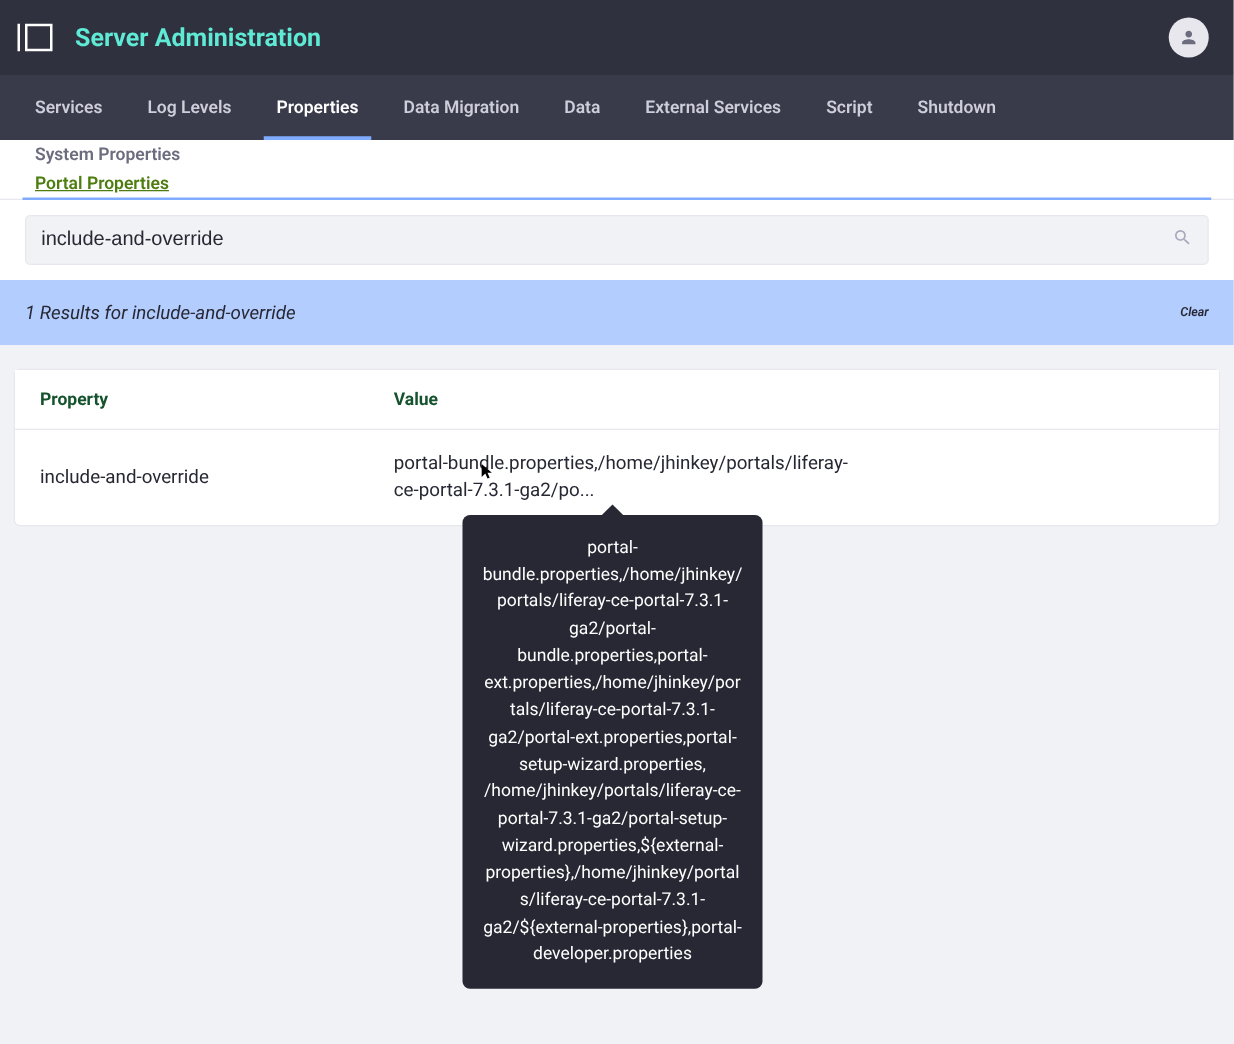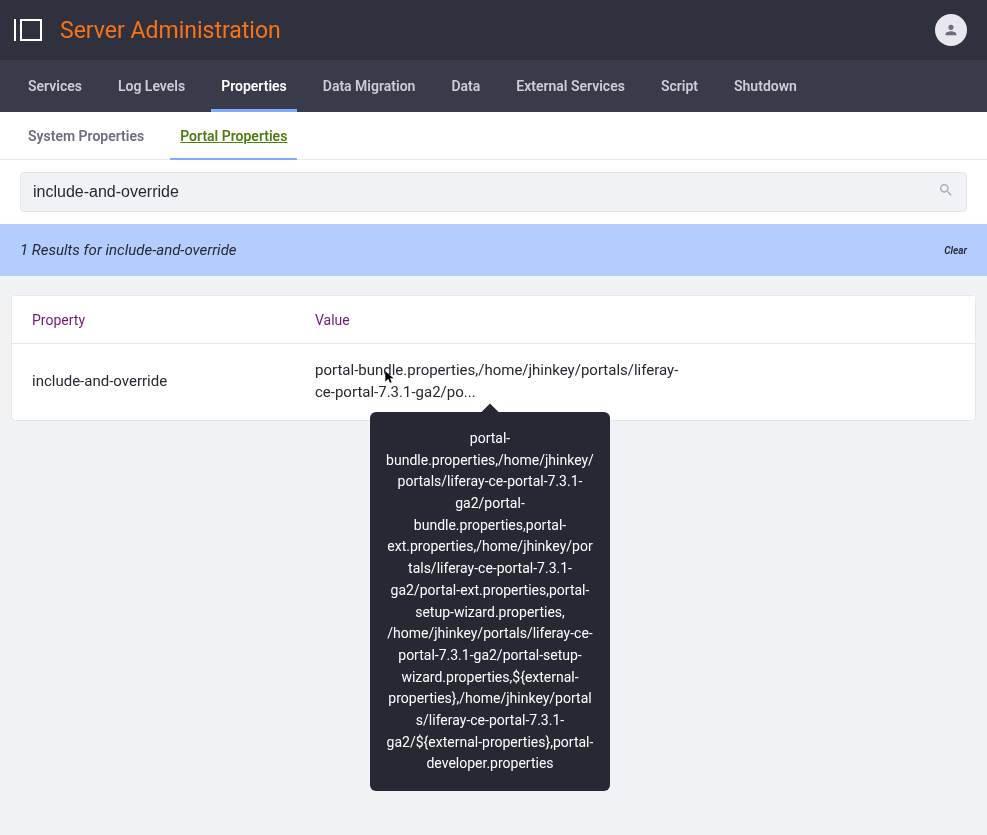--- a/index.html
+++ b/index.html
@@ -37,23 +37,23 @@
     .menu-icon::before {
       content: '';
       position: absolute;
       left: -8px;
       top: -2px;
       bottom: -2px;
       width: 2px;
       background: #fff;
     }
     .page-title {
-      color: #f97316;
-      font-size: 23px;
-      font-weight: 400;
+      color: #5eead4;
+      font-size: 20px;
+      font-weight: 700;
     }
     .avatar {
       width: 32px;
       height: 32px;
       border-radius: 50%;
       background: #e7e7ed;
       display: flex;
       align-items: center;
       justify-content: center;
     }
@@ -91,20 +91,21 @@
       right: 8px;
       height: 3px;
       background: #80acff;
     }
     .sub-tabs {
       background: #fff;
       display: flex;
       padding: 0 10px;
       height: 48px;
       border-bottom: 1px solid #e7e7ed;
+      flex-direction: column;
     }
     .sub-tab {
       color: #6b6c7e;
       font-size: 14px;
       font-weight: 600;
       padding: 0 18px;
       height: 100%;
       display: flex;
       align-items: center;
       cursor: pointer;
@@ -178,23 +179,23 @@
       display: flex;
       padding: 0 20px;
     }
     .table-header {
       background: #fff;
       border-bottom: 1px solid #e7e7ed;
       height: 48px;
       align-items: center;
     }
     .th {
-      color: #701a75;
+      color: #14532d;
       font-size: 14px;
-      font-weight: 400;
+      font-weight: 700;
     }
     .col-property { width: 283px; flex-shrink: 0; }
     .col-value { width: 395px; flex-shrink: 0; position: relative; }
     .col-source { flex: 1; }
     .table-body .table-row {
       min-height: 70px;
       align-items: center;
       padding-top: 16px;
       padding-bottom: 16px;
     }

